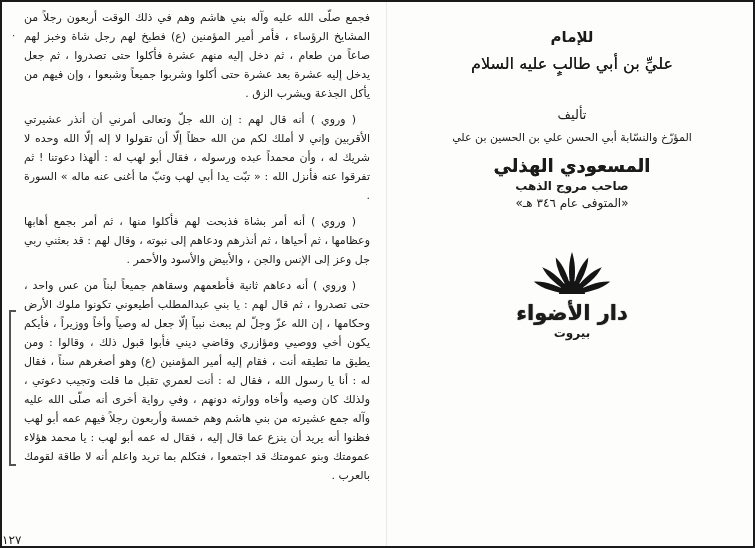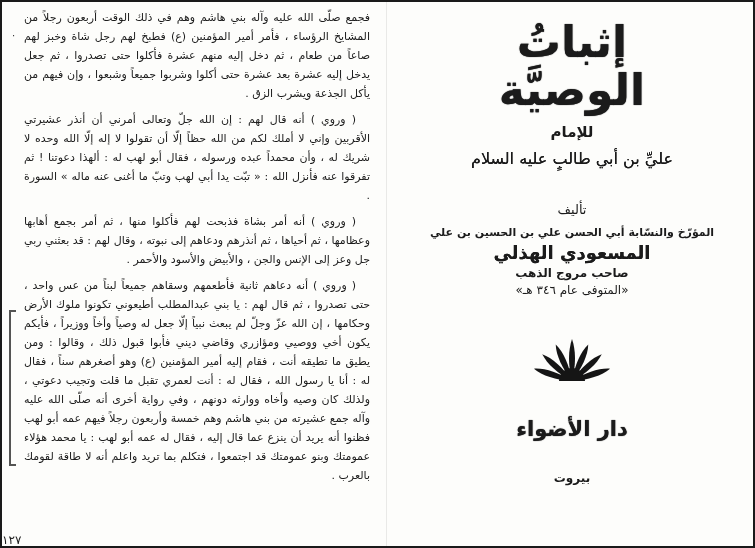--- a/index.html
+++ b/index.html
@@ -70,27 +70,27 @@
   .dedication{
     margin-top:10px;
     font-size:15px;font-weight:bold;text-align:center;
   }
   .imam-name{
     margin-top:8px;
     font-size:16px;font-weight:normal;
     text-shadow:0 0 .5px #1b1b1b;
   }
   .byline-label{margin-top:34px;font-size:13px;}
-  .author-line1{margin-top:9px;font-size:11px;font-weight:bold;}
-  .author-name{margin-top:3px;font-size:18px;font-weight:bold;text-shadow:0 0 .5px #1b1b1b;}
+  .author-line1{margin-top:9px;font-size:11px;font-weight:normal;}
+  .author-name{margin-top:11px;font-size:18px;font-weight:bold;text-shadow:0 0 .5px #1b1b1b;}
   .author-title{margin-top:3px;font-size:12px;font-weight:bold;}
   .death-note{margin-top:3px;font-size:12px;}
   .publisher-block{
     margin-top:34px;
-    display:flex;flex-direction:column;align-items:center;gap:29px;
+    display:flex;flex-direction:column;align-items:center;
   }
   .publisher-name{
     margin-top:2px;
     font-size:21px;font-weight:bold;
     text-shadow:0 0 1px #111;
     line-height:1.05;
   }
   .publisher-city{
     margin-top:2px;
     font-size:12px;font-weight:bold;
@@ -110,24 +110,20 @@
     <p>فجمع صلّى الله عليه وآله بني هاشم وهم في ذلك الوقت أربعون رجلاً من المشايخ الرؤساء ، فأمر أمير المؤمنين (ع) فطبخ لهم رجل شاة وخبز لهم صاعاً من طعام ، ثم دخل إليه منهم عشرة فأكلوا حتى تصدروا ، ثم جعل يدخل إليه عشرة بعد عشرة حتى أكلوا وشربوا جميعاً وشبعوا ، وإن فيهم من يأكل الجذعة ويشرب الزق .</p>
     <p class="indent">( وروي ) أنه قال لهم : إن الله جلّ وتعالى أمرني أن أنذر عشيرتي الأقربين وإني لا أملك لكم من الله حظاً إلّا أن تقولوا لا إله إلّا الله وحده لا شريك له ، وأن محمداً عبده ورسوله ، فقال أبو لهب له : ألهذا دعوتنا ! ثم تفرقوا عنه فأنزل الله : « تبّت يدا أبي لهب وتبّ ما أغنى عنه ماله » السورة .</p>
     <p class="indent">( وروي ) أنه أمر بشاة فذبحت لهم فأكلوا منها ، ثم أمر بجمع أهابها وعظامها ، ثم أحياها ، ثم أنذرهم ودعاهم إلى نبوته ، وقال لهم : قد بعثني ربي جل وعز إلى الإنس والجن ، والأبيض والأسود والأحمر .</p>
     <p class="indent">( وروي ) أنه دعاهم ثانية فأطعمهم وسقاهم جميعاً لبناً من عس واحد ، حتى تصدروا ، ثم قال لهم : يا بني عبدالمطلب أطيعوني تكونوا ملوك الأرض وحكامها ، إن الله عزّ وجلّ لم يبعث نبياً إلّا جعل له وصياً وأخاً ووزيراً ، فأيكم يكون أخي ووصيي ومؤازري وقاضي ديني فأبوا قبول ذلك ، وقالوا : ومن يطيق ما تطيقه أنت ، فقام إليه أمير المؤمنين (ع) وهو أصغرهم سناً ، فقال له : أنا يا رسول الله ، فقال له : أنت لعمري تقبل ما قلت وتجيب دعوتي ، ولذلك كان وصيه وأخاه ووارثه دونهم ، وفي رواية أخرى أنه صلّى الله عليه وآله جمع عشيرته من بني هاشم وهم خمسة وأربعون رجلاً فيهم عمه أبو لهب فظنوا أنه يريد أن ينزع عما قال إليه ، فقال له عمه أبو لهب : يا محمد هؤلاء عمومتك وبنو عمومتك قد اجتمعوا ، فتكلم بما تريد واعلم أنه لا طاقة لقومك بالعرب .</p>
 
     <div class="page-num">١٢٧</div>
   </div>
 
   <div class="page-right">
 
-    <div class="book-title">
-      <span class="t-line">إثباتُ</span>
-      <span class="t-line">الوصيَّة</span>
-    </div>
 
     <div class="dedication">للإمام</div>
 
     <div class="imam-name">عليِّ بن أبي طالبٍ عليه السلام</div>
 
     <div class="byline-label">تأليف</div>
 
     <div class="author-line1">المؤرّخ والنسّابة أبي الحسن علي بن الحسين بن علي</div>
     <div class="author-name">المسعودي الهذلي</div>
     <div class="author-title">صاحب مروج الذهب</div>

